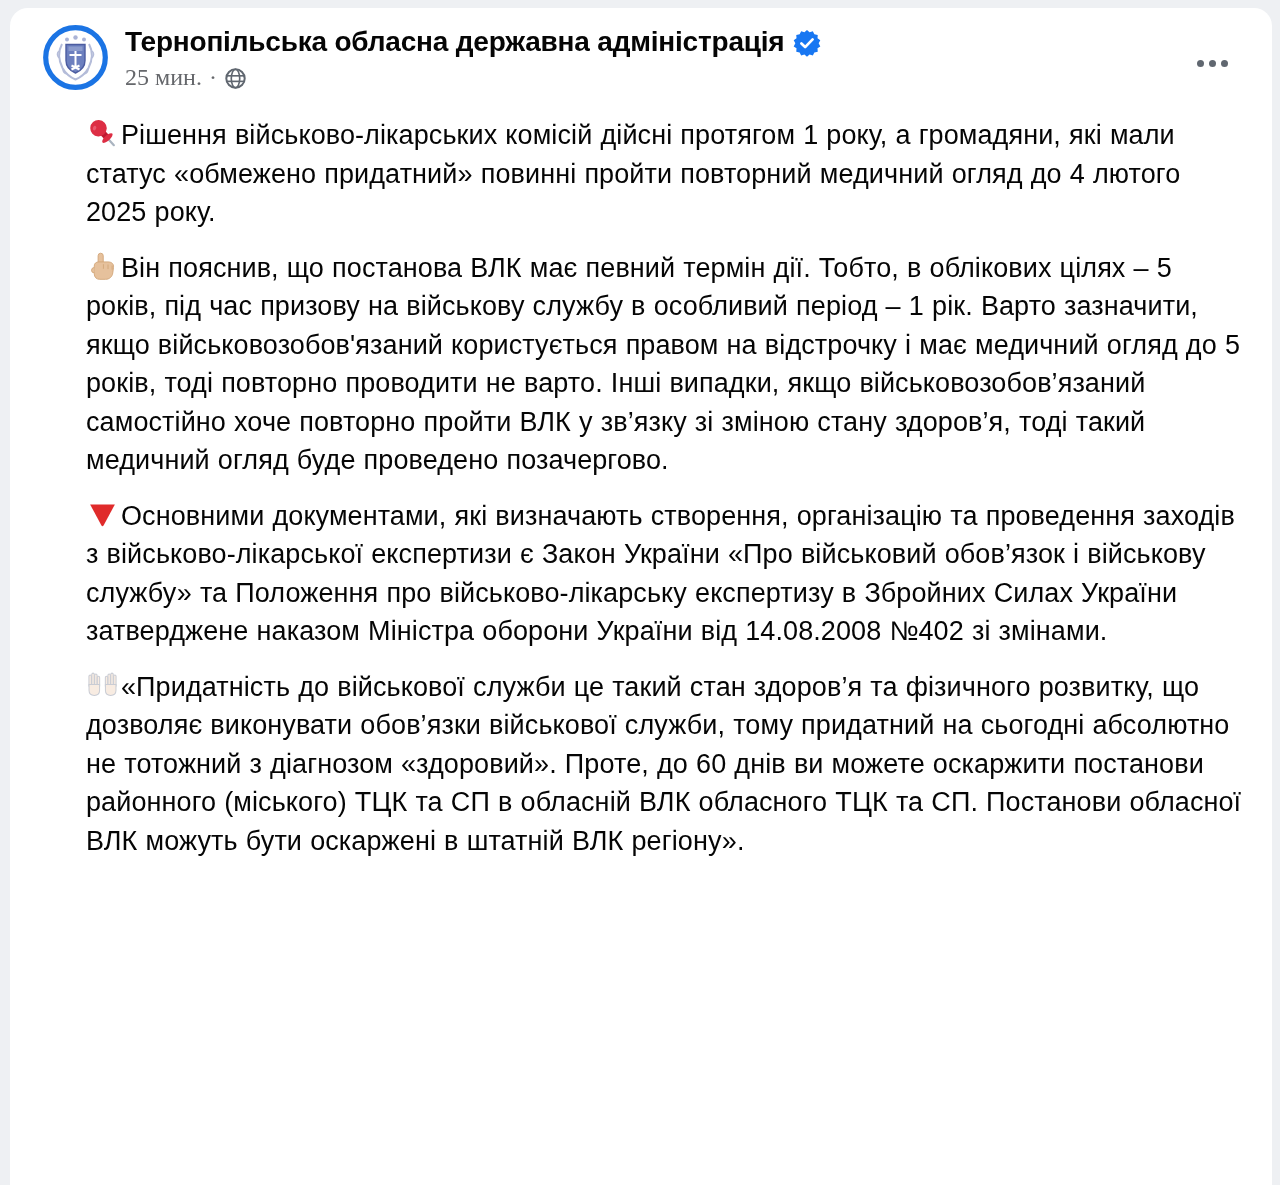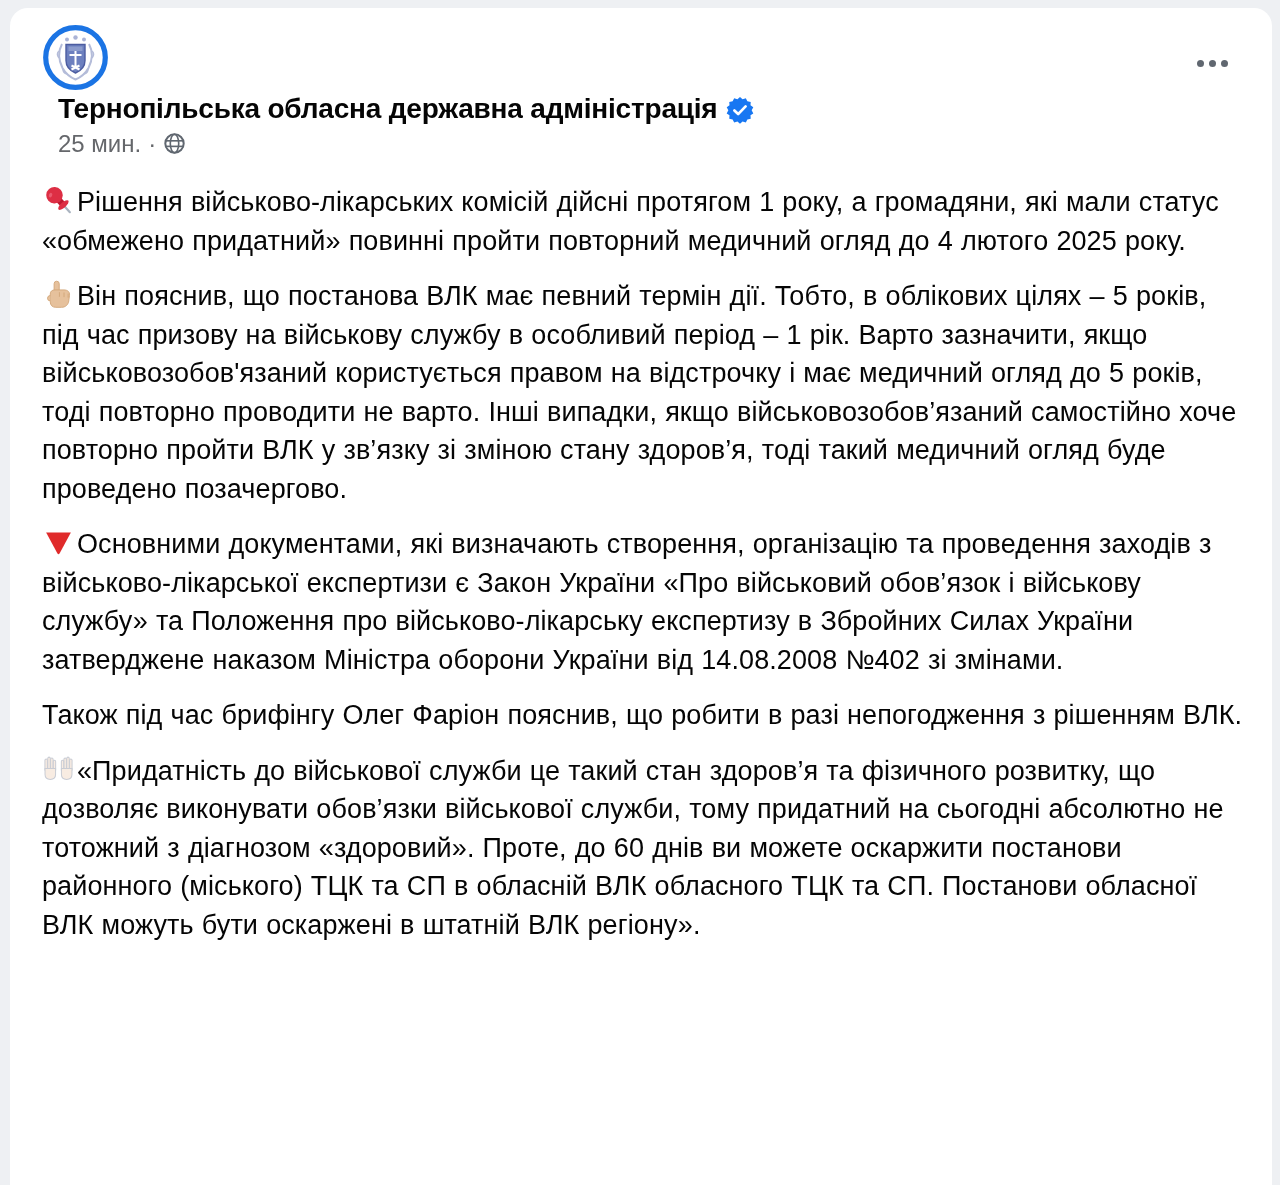--- a/index.html
+++ b/index.html
@@ -14,43 +14,43 @@
     box-sizing:border-box;
     position:relative;
     margin:8px 0 0 10px;
     width:1262px;
     height:1177px;
     background:#ffffff;
     border-radius:18px 18px 0 0;
     padding:16px 28px 0 32px;
   }
   
-  .post-header{display:flex;align-items:flex-start;flex-direction:column;}
+  .post-header{display:flex;align-items:flex-start;}
   .avatar-wrap{flex:0 0 auto;width:67px;height:67px;cursor:pointer;}
   .header-text{margin-left:16px;padding-top:1px;}
   .name-row{display:flex;align-items:center;gap:9px;}
   .page-name{
     font-size:28px;font-weight:700;color:#050505;letter-spacing:-0.2px;
     cursor:pointer;line-height:34px;
   }
   .verified{width:28px;height:28px;flex:0 0 auto;margin-top:2px;}
   .meta-row{
-    display:flex;align-items:flex-start;gap:7px;
-    margin-top:4px;color:#65676b;font-size:24px;line-height:28px;
+    display:flex;align-items:center;gap:7px;
+    margin-top:4px;color:#65676b;font-size:24px;line-height:28px;font-family:Liberation Serif, serif;
   }
   .meta-sep{color:#65676b;}
   .globe{width:23px;height:23px;margin-top:2px;}
   .menu-dots{
     position:absolute;top:44px;right:36px;
     display:flex;gap:5px;align-items:center;
     padding:8px;border-radius:50%;cursor:pointer;
   }
   .menu-dots span{width:7px;height:7px;border-radius:50%;background:#606770;display:block;}
   
-  .post-body{margin-top:8px;}
+  .post-body{margin-top:8px;margin-left:44px;}
   .post-paragraph{
     margin:17px 0 0 0;
     font-size:27px;
     line-height:38.5px;
     color:#050505;
     letter-spacing:0.1px;
     word-spacing:0.5px;
   }
   .post-paragraph:first-child{margin-top:25px;}
   .emoji{
@@ -138,21 +138,20 @@
               <path d="M24 15.8 v5"></path>
               <path d="M28.5 17 v4.5"></path>
     </g>
   </svg>
 </span>Він пояснив, що постанова ВЛК має певний термін дії. Тобто, в облікових цілях – 5 років, під час призову на військову службу в особливий період – 1 рік. Варто зазначити, якщо військовозобов'язаний користується правом на відстрочку і має медичний огляд до 5 років, тоді повторно проводити не варто. Інші випадки, якщо військовозобов’язаний самостійно хоче повторно пройти ВЛК у зв’язку зі зміною стану здоров’я, тоді такий медичний огляд буде проведено позачергово.</p>
       <p class="post-paragraph"><span class="emoji">
   <svg viewBox="0 0 36 36">
     <path d="M4.5 7 h27 L19.3 29.8 q-1.3 2.2-2.6 0 Z" fill="#e02b2b"></path>
   </svg>
 </span>Основними документами, які визначають створення, організацію та проведення заходів з військово-лікарської експертизи є Закон України «Про військовий обов’язок і військову службу» та Положення про військово-лікарську експертизу в Збройних Силах України  затверджене наказом Міністра оборони України від 14.08.2008 №402 зі змінами.</p>
-      <p class="post-paragraph">Також під час брифінгу Олег Фаріон пояснив, що робити в разі непогодження з рішенням ВЛК.</p>
       <p class="post-paragraph"><span class="emoji">
   <svg viewBox="0 0 36 36">
     <g fill="#f8ece2" stroke="#c9ccd4" stroke-width="1.1">
       <rect x="3.2" y="6.5" width="2.7" height="13" rx="1.35"></rect>
       <rect x="6.3" y="4.5" width="2.7" height="15" rx="1.35"></rect>
       <rect x="9.4" y="5.5" width="2.7" height="14" rx="1.35"></rect>
       <rect x="12.3" y="8" width="2.6" height="12" rx="1.3"></rect>
       <path d="M3.3 17 h11.5 v6.5 q0 5-5.7 5.5 q-5.8-0.5-5.8-5.5 Z"></path>
       <rect x="30.1" y="6.5" width="2.7" height="13" rx="1.35"></rect>
       <rect x="27" y="4.5" width="2.7" height="15" rx="1.35"></rect>

